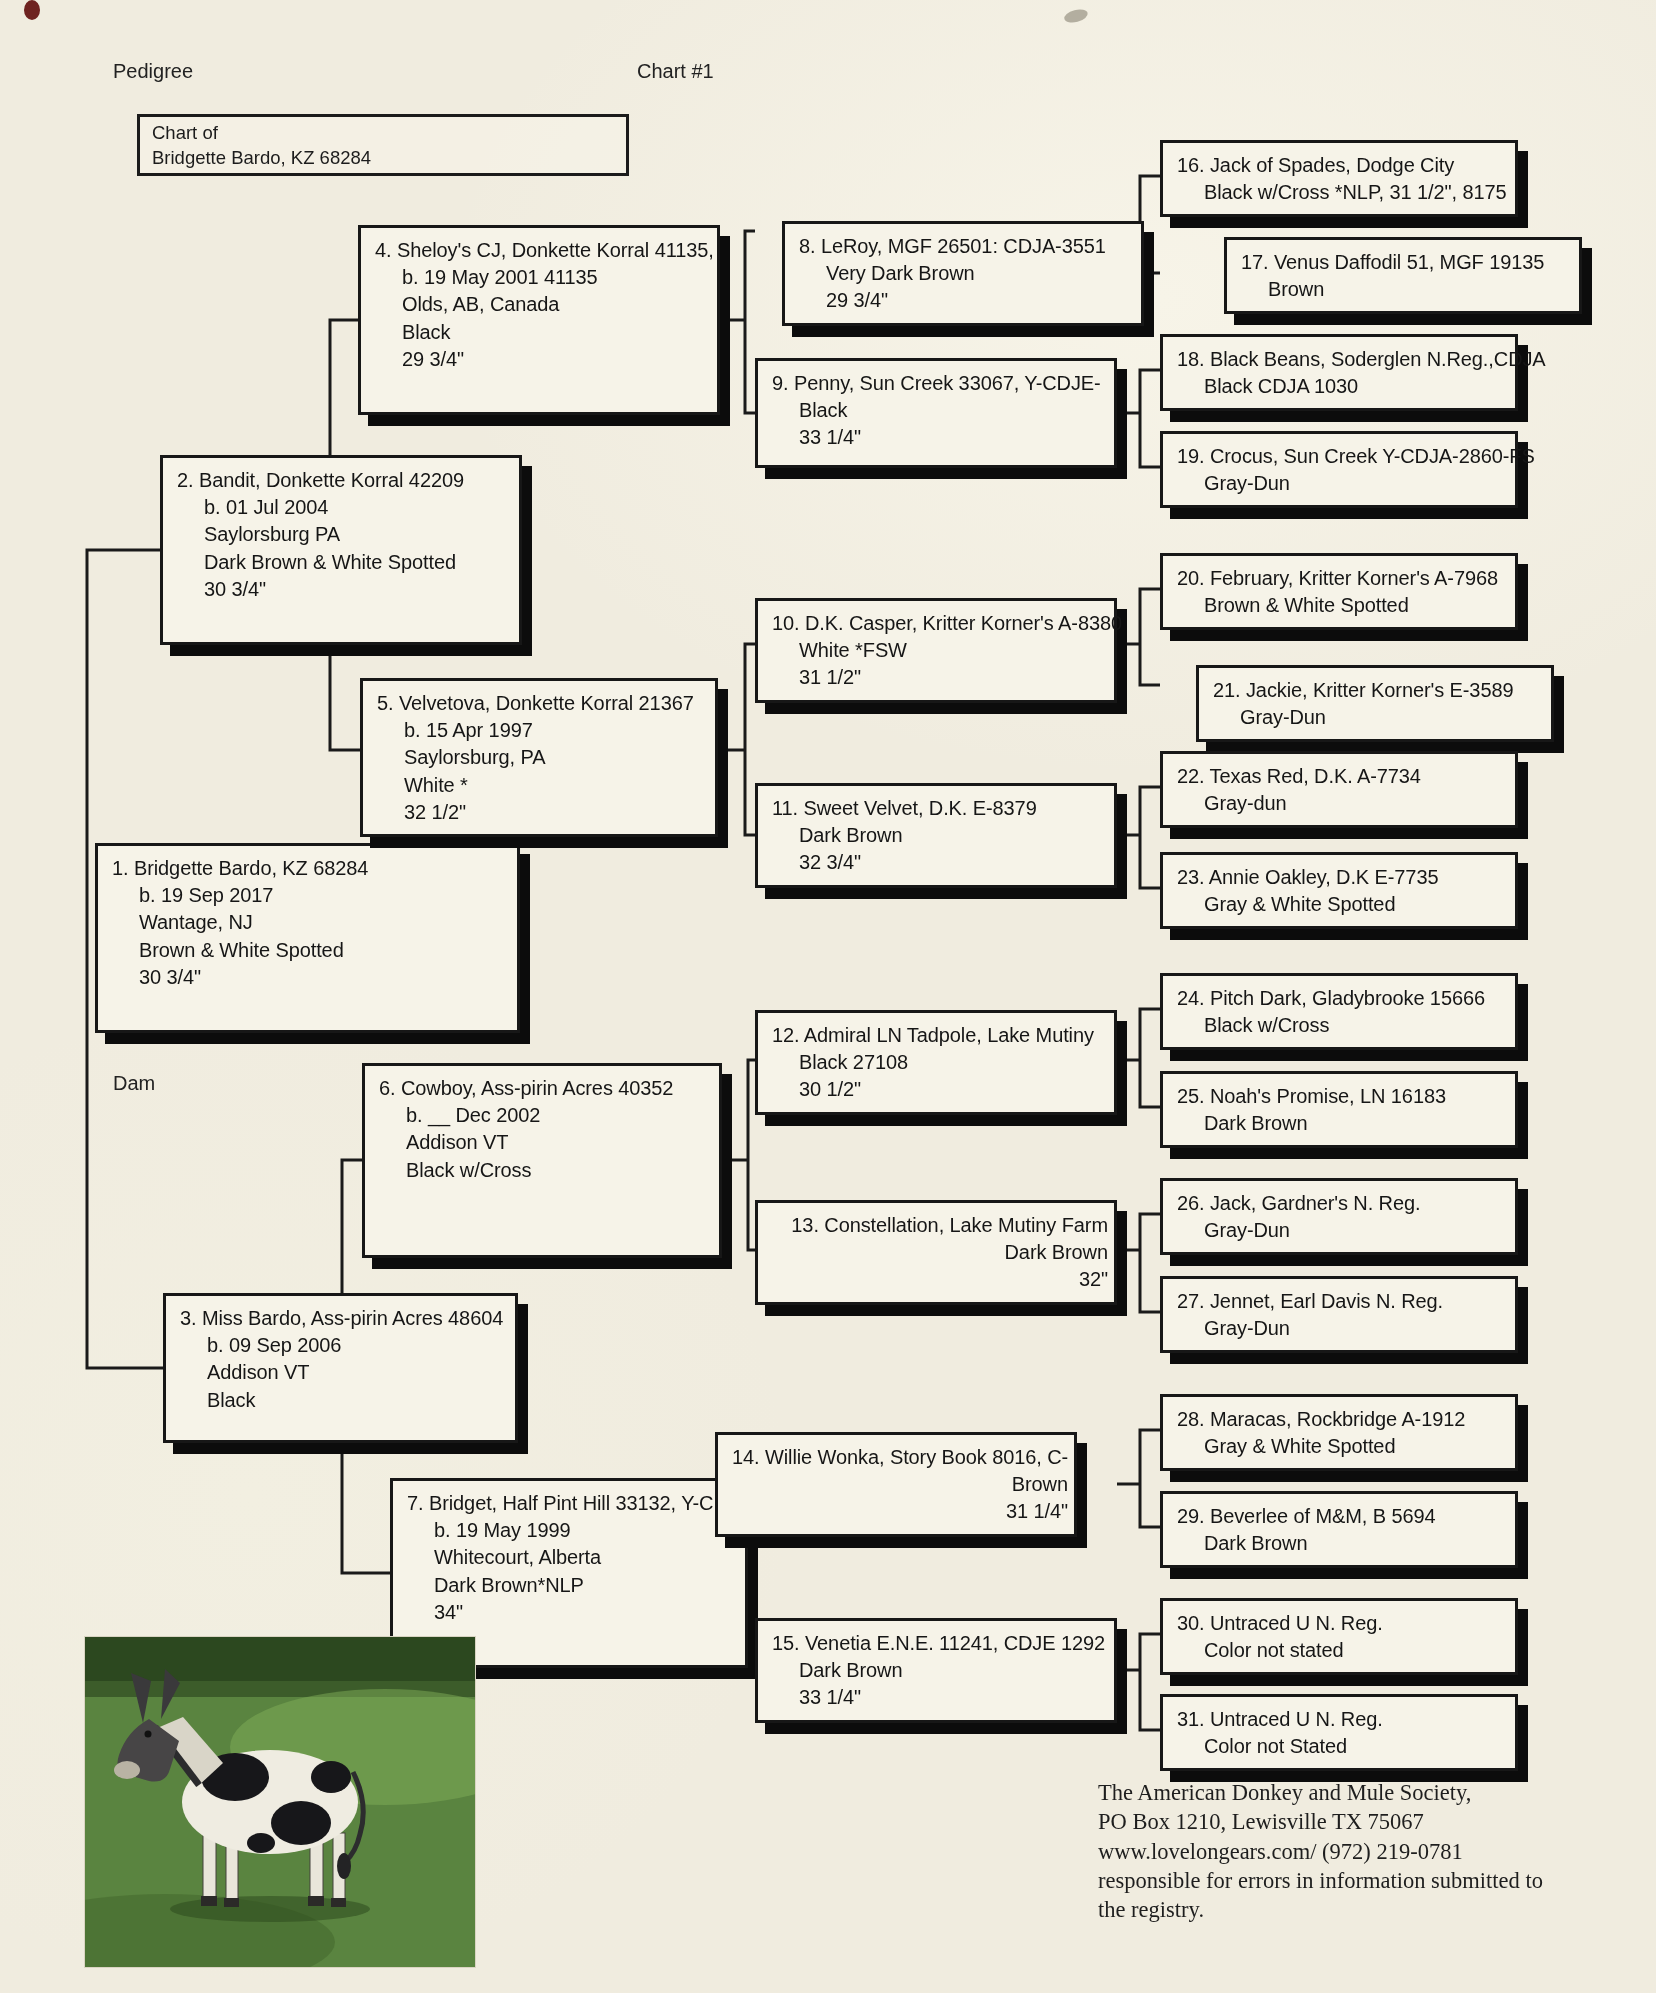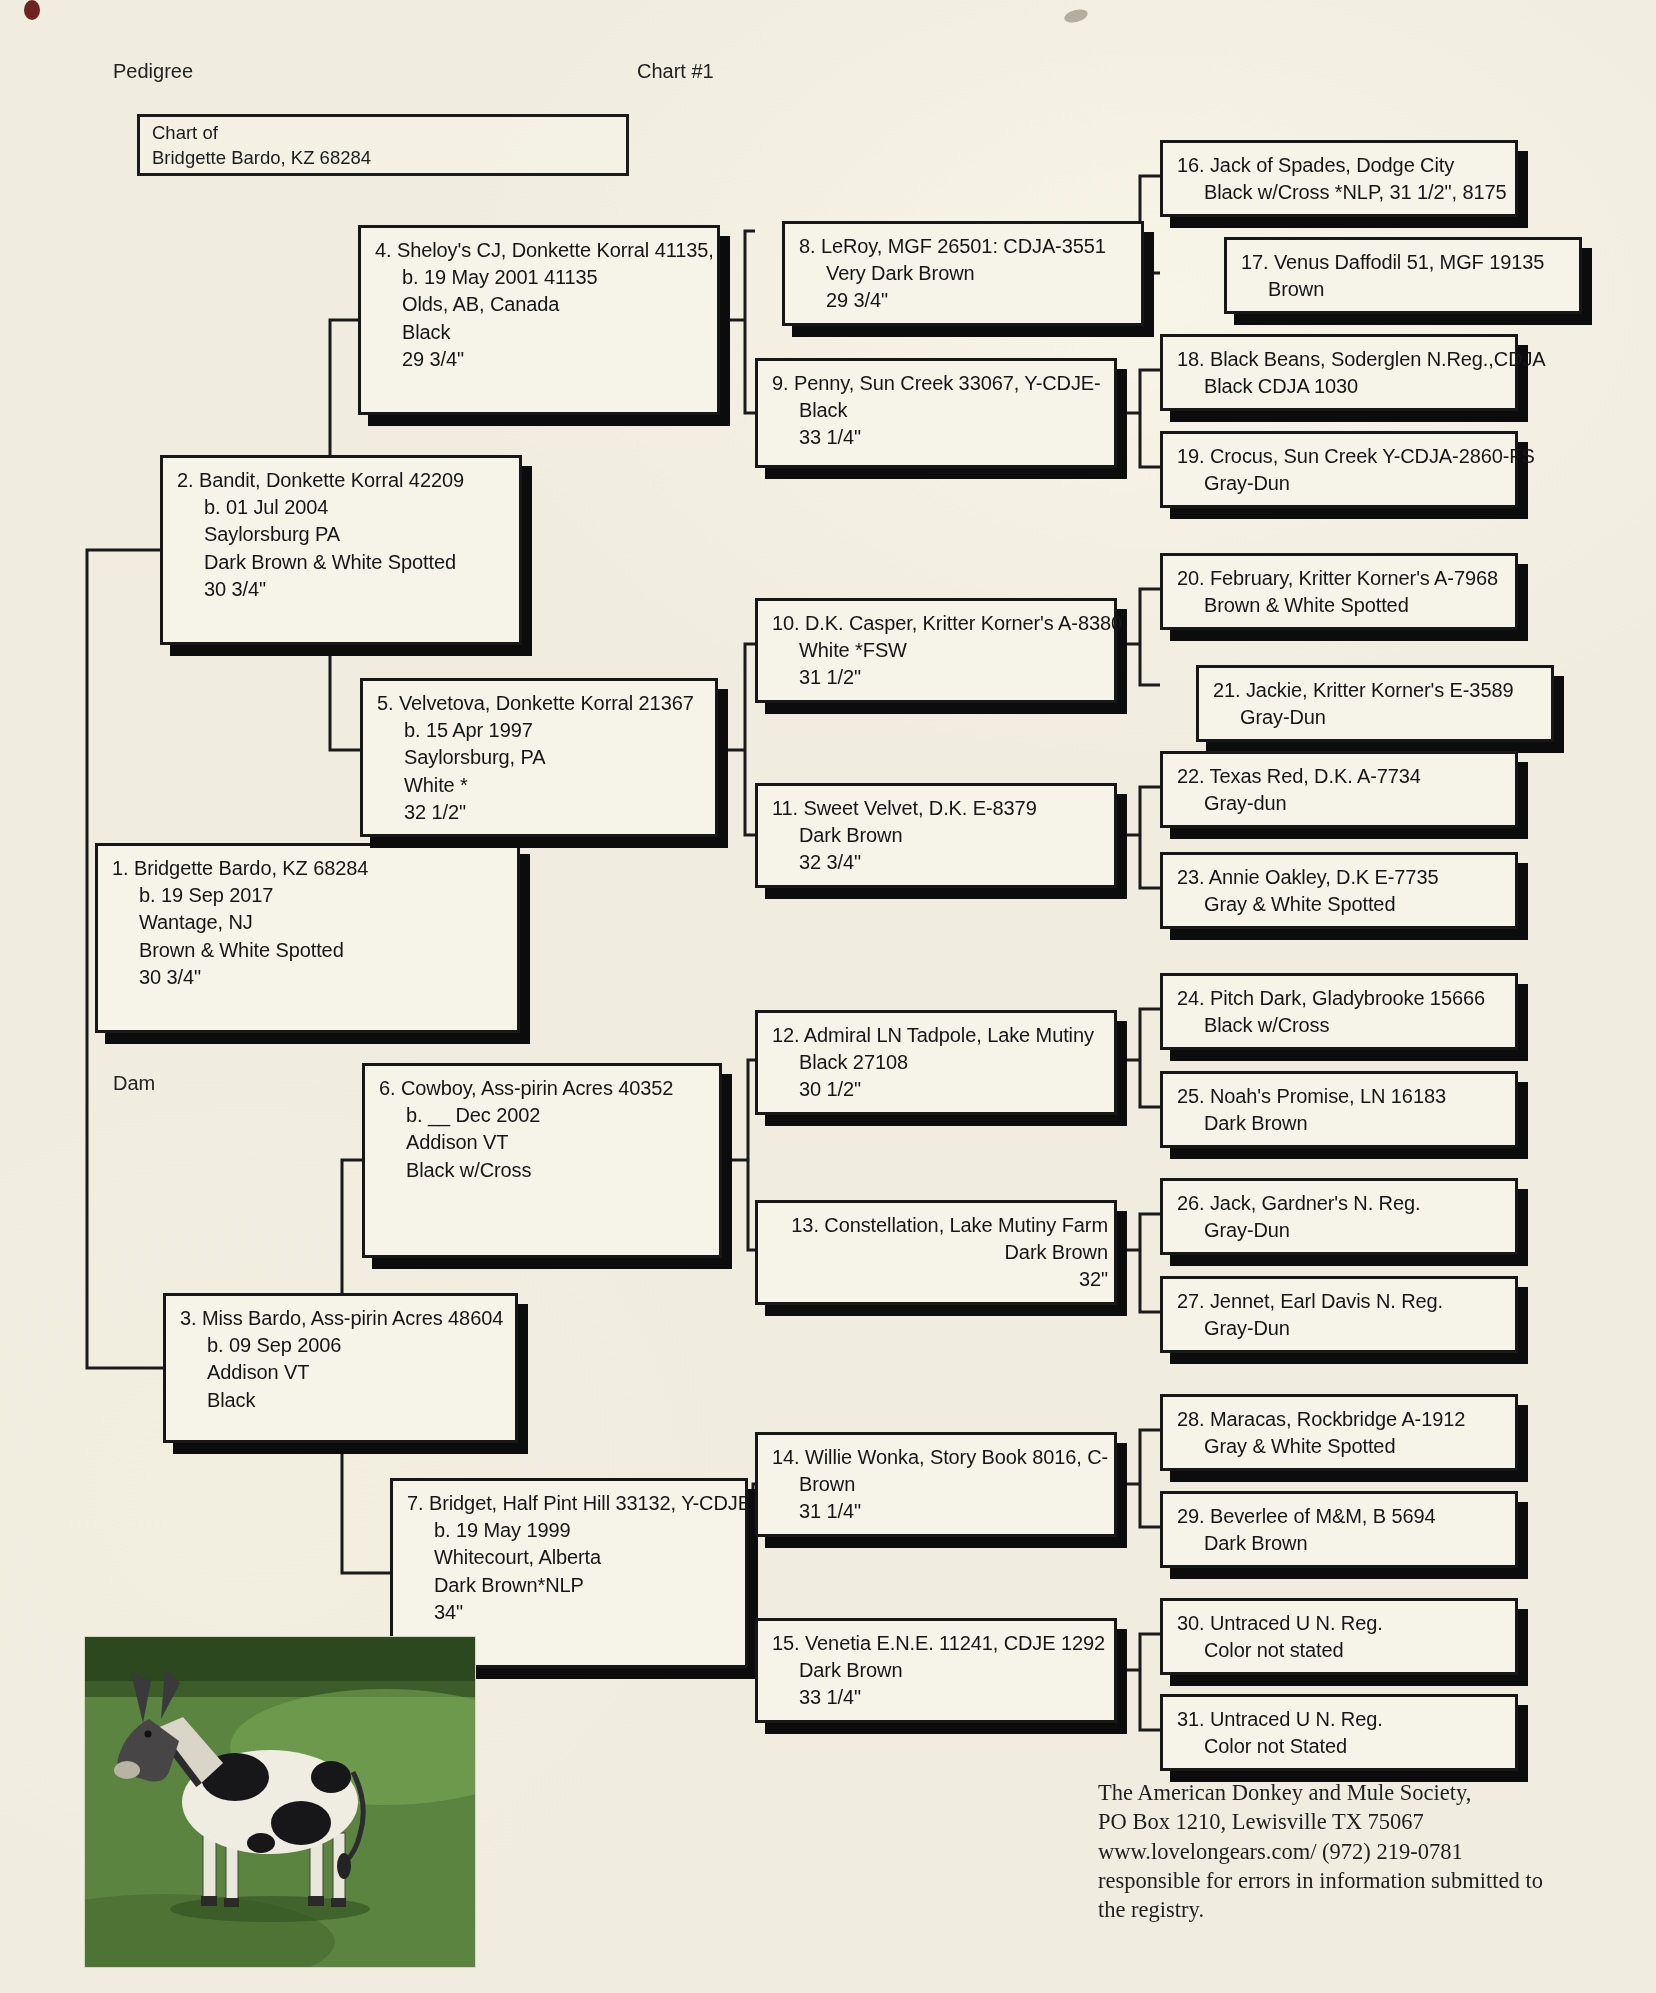--- a/index.html
+++ b/index.html
@@ -144,21 +144,21 @@
       <div class="pbox" style="left: 755px; top: 1010px; width: 362px; min-height: 100px;">
         <div class="ln">12. Admiral LN Tadpole, Lake Mutiny</div>
         <div class="ln ind">Black 27108</div>
         <div class="ln ind">30 1/2"</div>
       </div>
       <div class="pbox" style="left: 755px; top: 1200px; width: 362px; min-height: 100px; text-align: right;">
         <div class="ln">13. Constellation, Lake Mutiny Farm</div>
         <div class="ln ind">Dark Brown</div>
         <div class="ln ind">32"</div>
       </div>
-      <div class="pbox" style="left: 755px; top: 1432px; width: 362px; min-height: 105px;">
+      <div class="pbox" style="left: 715px; top: 1432px; width: 362px; min-height: 105px; text-align: right;">
         <div class="ln">14. Willie Wonka, Story Book 8016, C-</div>
         <div class="ln ind">Brown</div>
         <div class="ln ind">31 1/4"</div>
       </div>
       <div class="pbox" style="left: 755px; top: 1618px; width: 362px; min-height: 105px;">
         <div class="ln">15. Venetia E.N.E. 11241, CDJE 1292</div>
         <div class="ln ind">Dark Brown</div>
         <div class="ln ind">33 1/4"</div>
       </div>
       <div class="pbox" style="left: 1160px; top: 140px; width: 358px; min-height: 72px;">

